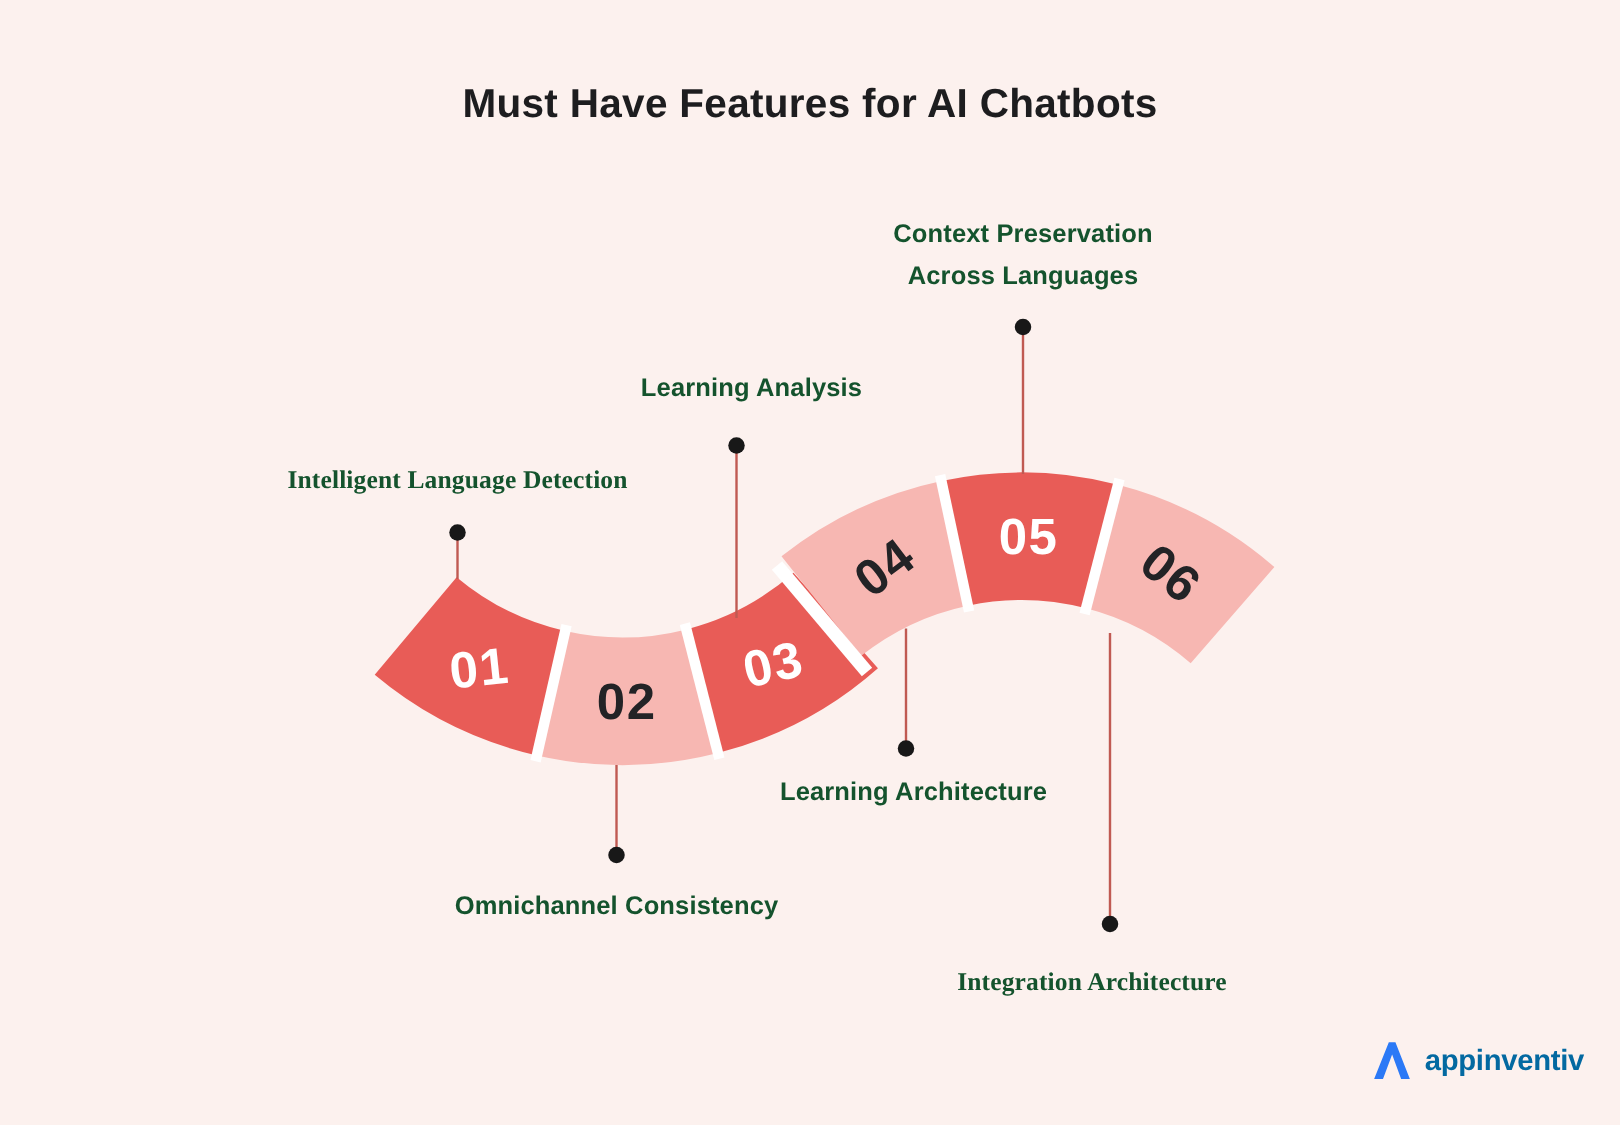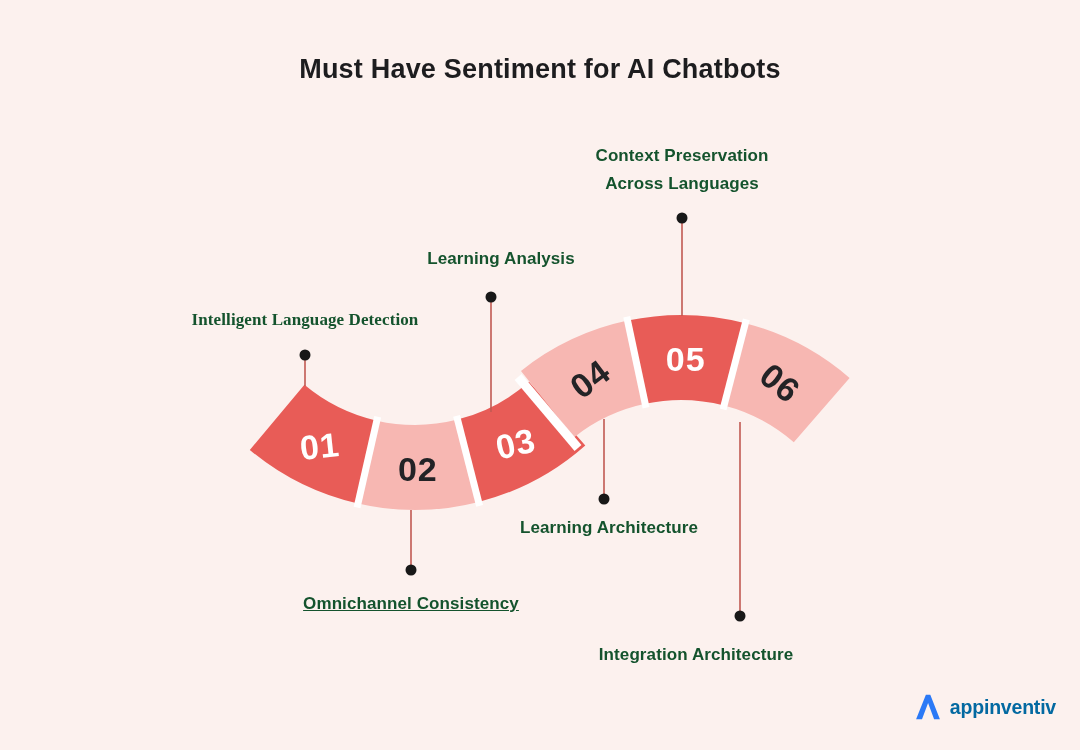--- a/index.html
+++ b/index.html
@@ -34,21 +34,21 @@
   svg text.seg-num{
     font-family:"Liberation Sans", sans-serif;
     font-size:34px;font-weight:700;letter-spacing:1px;
   }
 </style>
 </head>
 <body>
 
 <div class="stage">
 
-  <h1 class="title" style="color: rgb(29, 29, 31);">Must Have Sentiment for AI Chatbots</h1>
+  <h1 class="title" style="color: rgb(29, 29, 31);">Must Have Features for AI Chatbots</h1>
 
   <svg id="ribbon-svg" width="1080" height="750" viewBox="0 0 1080 750">
       <path d="M304.4 384.8 A172 172 0 0 0 376.8 420.7 L357.9 503.6 A257 257 0 0 1 249.8 449.9 Z" fill="#e85c57"></path>
       <path d="M376.8 420.7 A172 172 0 0 0 457.6 419.6 L478.6 502.0 A257 257 0 0 1 357.9 503.6 Z" fill="#f7b7b2"></path>
       <path d="M457.6 419.6 A172 172 0 0 0 529.0 381.8 L585.3 445.5 A257 257 0 0 1 478.6 502.0 Z" fill="#e85c57"></path>
       <path d="M573.9 437.4 A172 172 0 0 1 645.2 403.8 L627.6 320.6 A257 257 0 0 0 521.0 370.9 Z" fill="#f7b7b2"></path>
       <path d="M645.2 403.8 A172 172 0 0 1 724.1 405.5 L745.3 323.2 A257 257 0 0 0 627.6 320.6 Z" fill="#e85c57"></path>
       <path d="M724.1 405.5 A172 172 0 0 1 793.8 442.2 L849.6 378.0 A257 257 0 0 0 745.3 323.2 Z" fill="#f7b7b2"></path>
       <line x1="377.69407888857234" y1="416.80558064372514" x2="357.0425868447463" y2="507.4836699286444" stroke="#ffffff" stroke-width="7"></line>
       <line x1="456.5810675210509" y1="415.7728933938628" x2="479.5991584702041" y2="505.8793165226082" stroke="#ffffff" stroke-width="7"></line>
@@ -72,34 +72,34 @@
       <line x1="682" y1="219" x2="682" y2="316" stroke="#c05a52" stroke-width="1.6"></line>
       <circle cx="682" cy="218" r="5.5" fill="#181818"></circle>
       <line x1="740" y1="422" x2="740" y2="614" stroke="#c05a52" stroke-width="1.6"></line>
       <circle cx="740" cy="616" r="5.5" fill="#181818"></circle>
     </svg>
 
   <div id="labels">
       <div class="feature-label" style="left: 305px; top: 306px; font-family: Liberation Serif, serif;">
         <div>Intelligent Language Detection</div>
       </div>
-      <div class="feature-label" style="left: 411px; top: 590px; text-decoration: underline;">
+      <div class="feature-label" style="left: 411px; top: 590px;">
         <div>Omnichannel Consistency</div>
       </div>
       <div class="feature-label" style="left: 501px; top: 245px;">
         <div>Learning Analysis</div>
       </div>
       <div class="feature-label" style="left: 609px; top: 514px;">
         <div>Learning Architecture</div>
       </div>
       <div class="feature-label" style="left: 682px; top: 142px;">
         <div>Context Preservation</div>
         <div>Across Languages</div>
       </div>
-      <div class="feature-label" style="left: 696px; top: 641px;">
+      <div class="feature-label" style="left: 728px; top: 641px; font-family: Liberation Serif, serif;">
         <div>Integration Architecture</div>
       </div>
     </div>
 
   <div class="logo">
     <svg width="30" height="32" viewBox="0 0 34 34">
       <path id="logo-mark" d="M3.5 31 L14.6 3.2 L19.6 3.2 L30.5 31 L23.9 31 L17.1 12.5 L10.2 31 Z" fill="#2b79f6"></path>
     </svg>
     <span class="logo-text" style="color: #0369a1;">appinventiv</span>
   </div>

